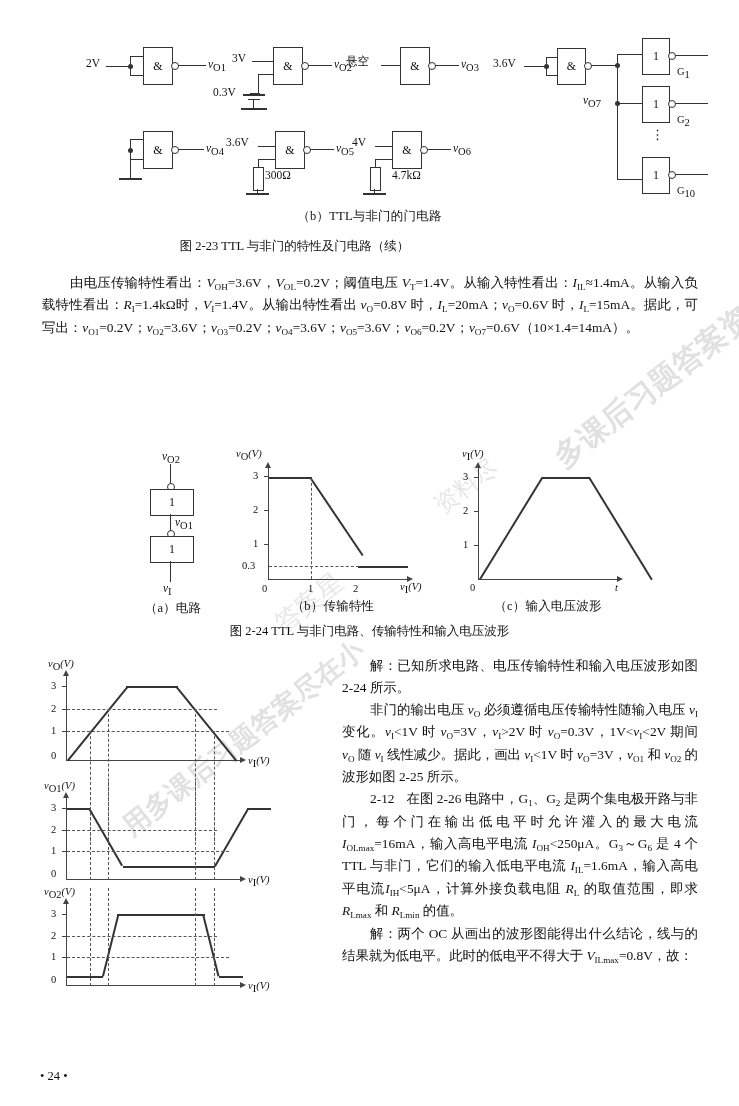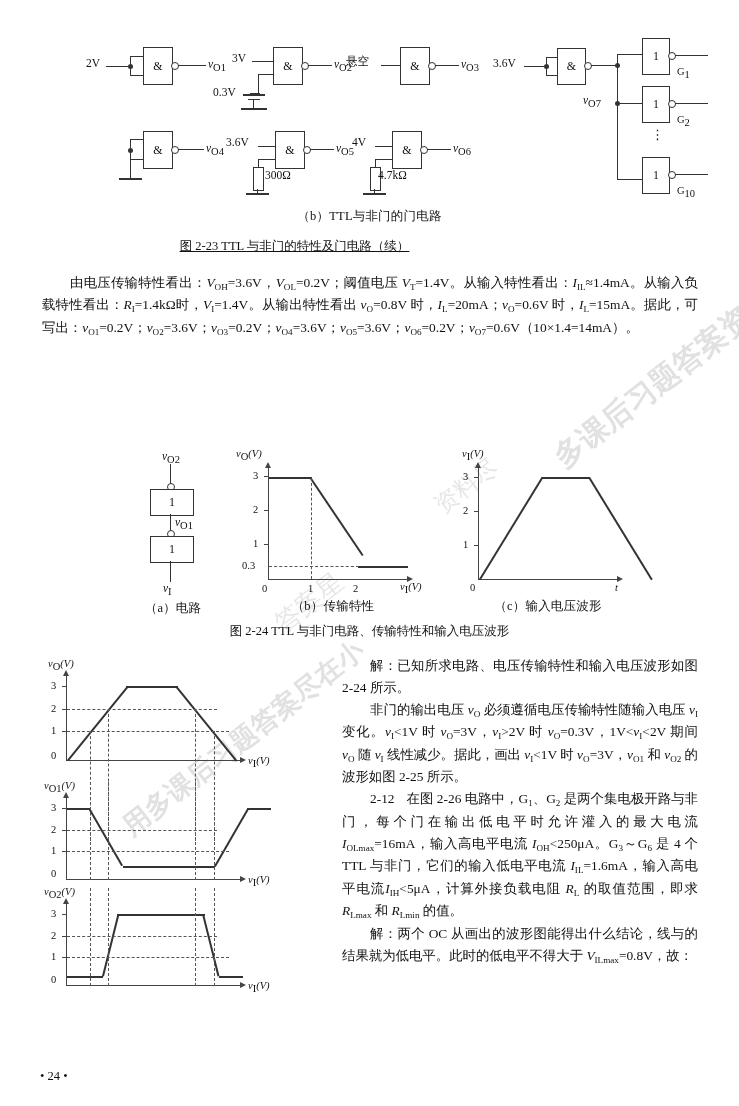--- a/index.html
+++ b/index.html
@@ -141,21 +141,21 @@
     <div class="txt lbl" style="left:336px;top:142px;"><i class="v">v</i><span class="sub nm">O5</span></div>
 
     <div class="txt" style="left:352px;top:136px;">4V</div>
     <div class="wire wh" style="left:375px;top:146px;width:18px;"></div>
     <div class="gate" style="left:392px;top:131px;width:28px;height:36px;">
         <span>&amp;</span>
       </div>
     <div class="wire wh" style="left:375px;top:159px;width:18px;"></div>
     <div class="wire wv" style="left:375px;top:159px;height:9px;"></div>
     <div class="res" style="left:370px;top:167px;width:9px;height:22px;"></div>
-    <div class="txt" style="left:378px;top:169px;">4.7kΩ</div>
+    <div class="txt" style="left:392px;top:169px;">4.7kΩ</div>
     <div class="wire wv" style="left:374px;top:189px;height:5px;"></div>
     <div class="gnd1" style="left:363px;top:193px;width:23px;"></div>
     <div class="bub" style="left:420px;top:146px;"></div>
     <div class="wire wh" style="left:427px;top:149px;width:24px;"></div>
     <div class="txt lbl" style="left:453px;top:142px;"><i class="v">v</i><span class="sub nm">O6</span></div>
 
     <div class="txt" style="left:493px;top:57px;">3.6V</div>
     <div class="wire wh" style="left:524px;top:66px;width:22px;"></div>
     <div class="dot" style="left:544px;top:64px;"></div>
     <div class="wire wv" style="left:546px;top:57px;height:19px;"></div>
@@ -193,21 +193,21 @@
     <div class="wire wh" style="left:617px;top:179px;width:26px;"></div>
     <div class="gate" style="left:642px;top:157px;width:26px;height:35px;">
         <span>1</span>
       </div>
     <div class="bub" style="left:668px;top:171px;"></div>
     <div class="wire wh" style="left:675px;top:174px;width:33px;"></div>
     <div class="txt lbl" style="left:677px;top:184px;"><span class="nm">G</span><span class="sub nm">10</span></div>
   </div>
 
   <div class="cap" style="position:absolute;left:0;top:208px;width:739px;">（b）TTL与非门的门电路</div>
-  <div class="figcap" style="position:absolute;left:0;top:238px;width:589px;text-decoration:underline;">图 2-23    TTL 与非门的特性及门电路（续）</div>
+  <div class="figcap" style="position:absolute;left:0;top:238px;width:589px;">图 2-23    TTL 与非门的特性及门电路（续）</div>
 
   <div class="para" style="position:absolute;left:42px;top:272px;width:656px;">
     <span style="padding-left:28px;"></span><span>由电压传输特性看出：</span><i class="v">V</i><span class="sub">OH</span><span>=3.6V，</span><i class="v">V</i><span class="sub">OL</span><span>=0.2V；阈值电压 </span><i class="v">V</i><span class="sub">T</span><span>=1.4V。从输入特性看出：</span><i class="v">I</i><span class="sub">IL</span><span>≈1.4mA。从输入负载特性看出：</span><i class="v">R</i><span class="sub">I</span><span>=1.4kΩ时，</span><i class="v">V</i><span class="sub">I</span><span>=1.4V。从输出特性看出 </span><i class="v">v</i><span class="sub">O</span><span>=0.8V 时，</span><i class="v">I</i><span class="sub">L</span><span>=20mA；</span><i class="v">v</i><span class="sub">O</span><span>=0.6V 时，</span><i class="v">I</i><span class="sub">L</span><span>=15mA。据此，可写出：</span><i class="v">v</i><span class="sub">O1</span><span>=0.2V；</span><i class="v">v</i><span class="sub">O2</span><span>=3.6V；</span><i class="v">v</i><span class="sub">O3</span><span>=0.2V；</span><i class="v">v</i><span class="sub">O4</span><span>=3.6V；</span><i class="v">v</i><span class="sub">O5</span><span>=3.6V；</span><i class="v">v</i><span class="sub">O6</span><span>=0.2V；</span><i class="v">v</i><span class="sub">O7</span><span>=0.6V（10×1.4=14mA）。</span>
   </div>
 
 
   <div class="circ" style="left:0;top:0;">
     <div class="txt lbl" style="left:162px;top:450px;"><i class="v">v</i><span class="sub nm">O2</span></div>
     <div class="wire wv" style="left:170px;top:464px;height:20px;"></div>
     <div class="bub" style="left:167px;top:483px;"></div>

